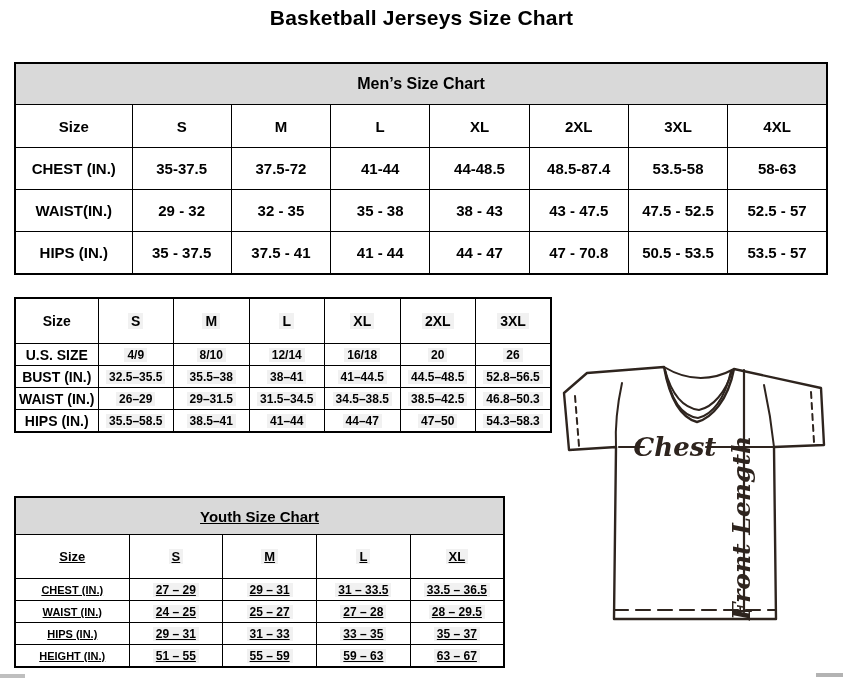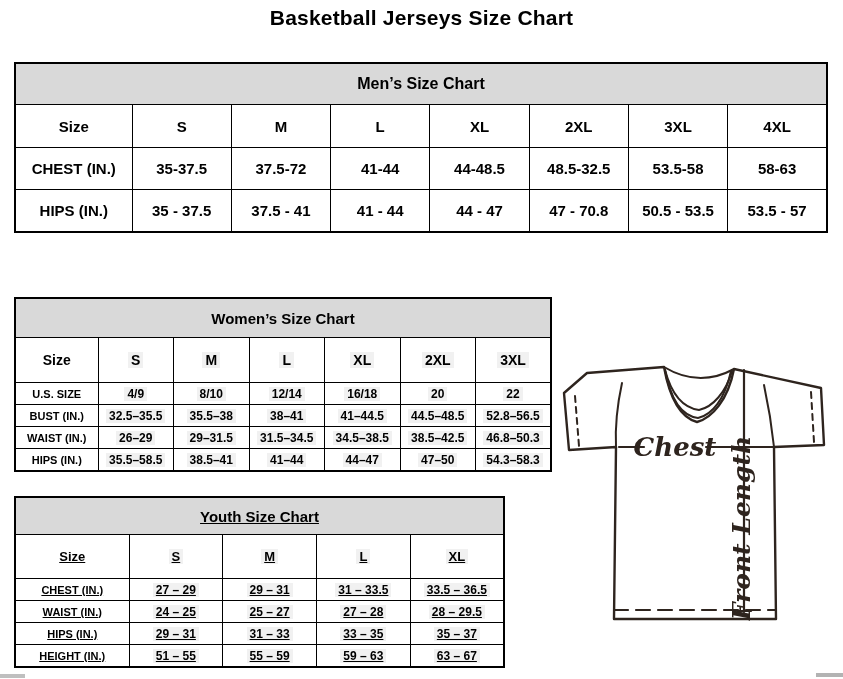--- a/index.html
+++ b/index.html
@@ -23,21 +23,21 @@
   
   .mens { left:14px; top:62px; width:814px; }
   .mens .chart-title-cell { height:40px;margin-top:48px; }
   .mens .size-row td { height:42px; font-size:15px; }
   .mens .data-row td { height:41px; font-size:15px; }
   
   .womens { left:14px; top:297px; width:538px; }
   .womens .chart-title-cell { height:38px; font-size:15px; }
   .womens .size-row td { height:44px; font-size:14px; }
   .womens .data-row td { height:21px; font-size:12px; }
-  .womens .data-row td.row-label { font-size:11px;margin-top:15px; }
+  .womens .data-row td.row-label { font-size:14px;margin-top:15px; }
   
   .youth { left:14px; top:496px; width:491px;text-decoration:underline; }
   .youth .chart-title-cell { height:36px; font-size:15px; }
   .youth .size-row td { height:43px; font-size:13px; }
   .youth .data-row td { height:21px; font-size:12px; }
   .youth .data-row td.row-label { font-size:11px; }
   .hl { background:#f1f1f1; padding:0 3px; }
   
   .jersey-wrap { position:absolute; left:560px; top:360px; width:282px; height:266px;text-decoration:underline; }
   .jersey-wrap svg { display:block; }
@@ -76,23 +76,33 @@
         <td>2XL</td>
         <td>3XL</td>
         <td>4XL</td>
       </tr>
       <tr class="data-row">
         <td class="row-label">CHEST (IN.)</td>
         <td>35-37.5</td>
         <td>37.5-72</td>
         <td>41-44</td>
         <td>44-48.5</td>
-        <td>48.5-32.5</td>
+        <td>48.5-87.4</td>
         <td>53.5-58</td>
         <td>58-63</td>
+      </tr>
+      <tr class="data-row">
+        <td class="row-label">WAIST(IN.)</td>
+        <td>29 - 32</td>
+        <td>32 - 35</td>
+        <td>35 - 38</td>
+        <td>38 - 43</td>
+        <td>43 - 47.5</td>
+        <td>47.5 - 52.5</td>
+        <td>52.5 - 57</td>
       </tr>
       <tr class="data-row">
         <td class="row-label">HIPS (IN.)</td>
         <td>35 - 37.5</td>
         <td>37.5 - 41</td>
         <td>41 - 44</td>
         <td>44 - 47</td>
         <td>47 - 70.8</td>
         <td>50.5 - 53.5</td>
         <td>53.5 - 57</td>
@@ -104,40 +114,37 @@
     <colgroup>
       <col style="width:83px">
         <col>
         <col>
         <col>
         <col>
         <col>
         <col>
     </colgroup>
     <tbody>
-      <tr>
-        <th class="chart-title-cell" colspan="7">Women’s Size Chart</th>
-      </tr>
       <tr class="size-row">
         <td class="row-label">Size</td>
         <td><span class="hl">S</span></td>
         <td><span class="hl">M</span></td>
         <td><span class="hl">L</span></td>
         <td><span class="hl">XL</span></td>
         <td><span class="hl">2XL</span></td>
         <td><span class="hl">3XL</span></td>
       </tr>
       <tr class="data-row">
         <td class="row-label">U.S. SIZE</td>
         <td><span class="hl">4/9</span></td>
         <td><span class="hl">8/10</span></td>
         <td><span class="hl">12/14</span></td>
         <td><span class="hl">16/18</span></td>
         <td><span class="hl">20</span></td>
-        <td><span class="hl">22</span></td>
+        <td><span class="hl">26</span></td>
       </tr>
       <tr class="data-row">
         <td class="row-label">BUST (IN.)</td>
         <td><span class="hl">32.5–35.5</span></td>
         <td><span class="hl">35.5–38</span></td>
         <td><span class="hl">38–41</span></td>
         <td><span class="hl">41–44.5</span></td>
         <td><span class="hl">44.5–48.5</span></td>
         <td><span class="hl">52.8–56.5</span></td>
       </tr>

